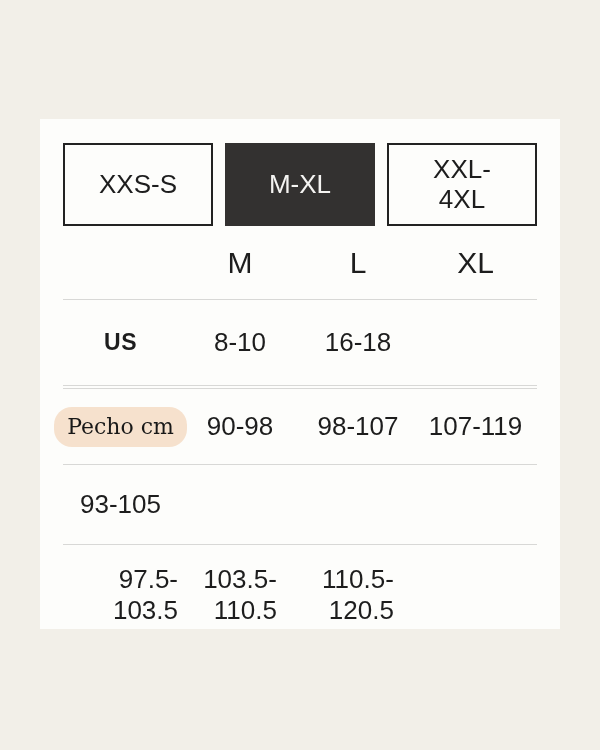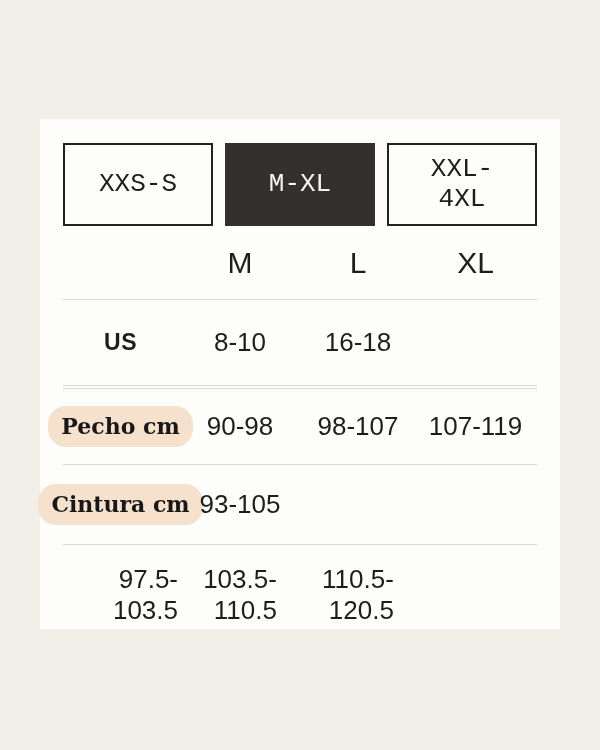--- a/index.html
+++ b/index.html
@@ -37,21 +37,21 @@
     gap: 12px;
     height: 83px;
   }
   .tab {
     flex: 1 1 0;
     display: flex;
     align-items: center;
     justify-content: center;
     background: var(--card-bg);
     border: 2px solid var(--tab-border);
-    font-family: Liberation Mono, monospace;
+    font-family: Liberation Sans, sans-serif;
     font-size: 26px;
     line-height: 1.12;
     color: var(--text);
     white-space: pre-line;
     text-align: center;
     padding: 16px;
     cursor: pointer;
     border-radius: 0;
   }
   .tab.selected {
@@ -99,21 +99,21 @@
   .us-label {
     font-weight: bold;
     font-size: 23px;
     letter-spacing: 0.5px;
   }
   .pill {
     background: var(--highlight-pill);
     border-radius: 18px;
     padding: 7px 13px 8px 13px;
     font-family: "DejaVu Serif", serif;
-    font-weight: bold;
+    font-weight: normal;
     font-size: 22px;
     white-space: nowrap;
     color: #181818;
   }
 </style>
 </head>
 <body>
 
 <div class="card">
 
@@ -165,23 +165,20 @@
     </div>
     <div class="cell">
       <span class="val">107-119</span>
     </div>
   </div>
 
   <div class="divider"></div>
 
   <div class="row row-cintura">
     <div class="cell">
-      <span class="pill">Cintura cm</span>
-    </div>
-    <div class="cell">
       <span class="val">93-105</span>
     </div>
   </div>
 
   <div class="divider"></div>
 
   <div class="row row-cadera">
     <div class="cell">
       <span class="val">97.5-103.5</span>
     </div>

